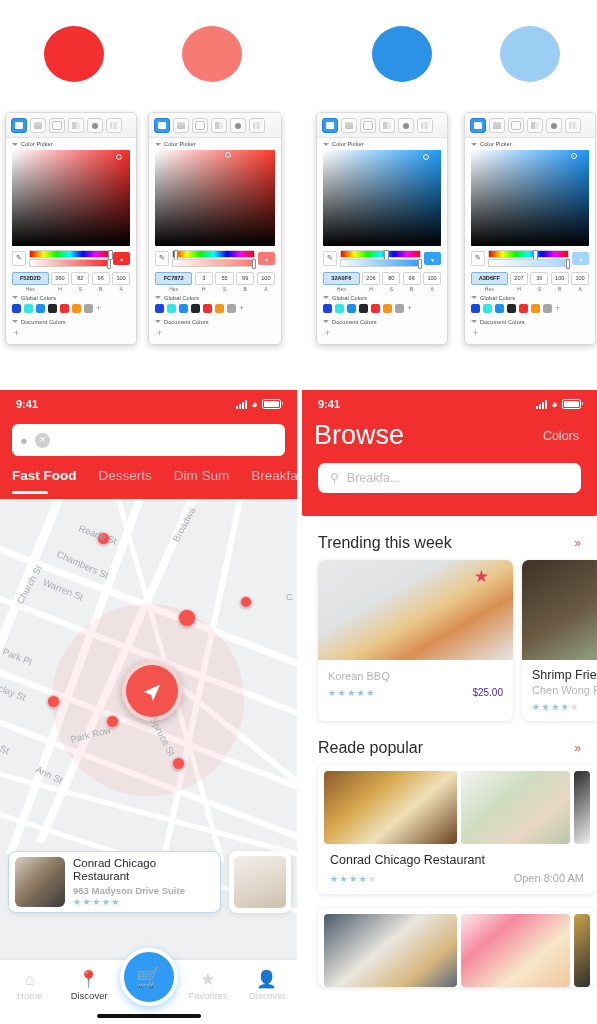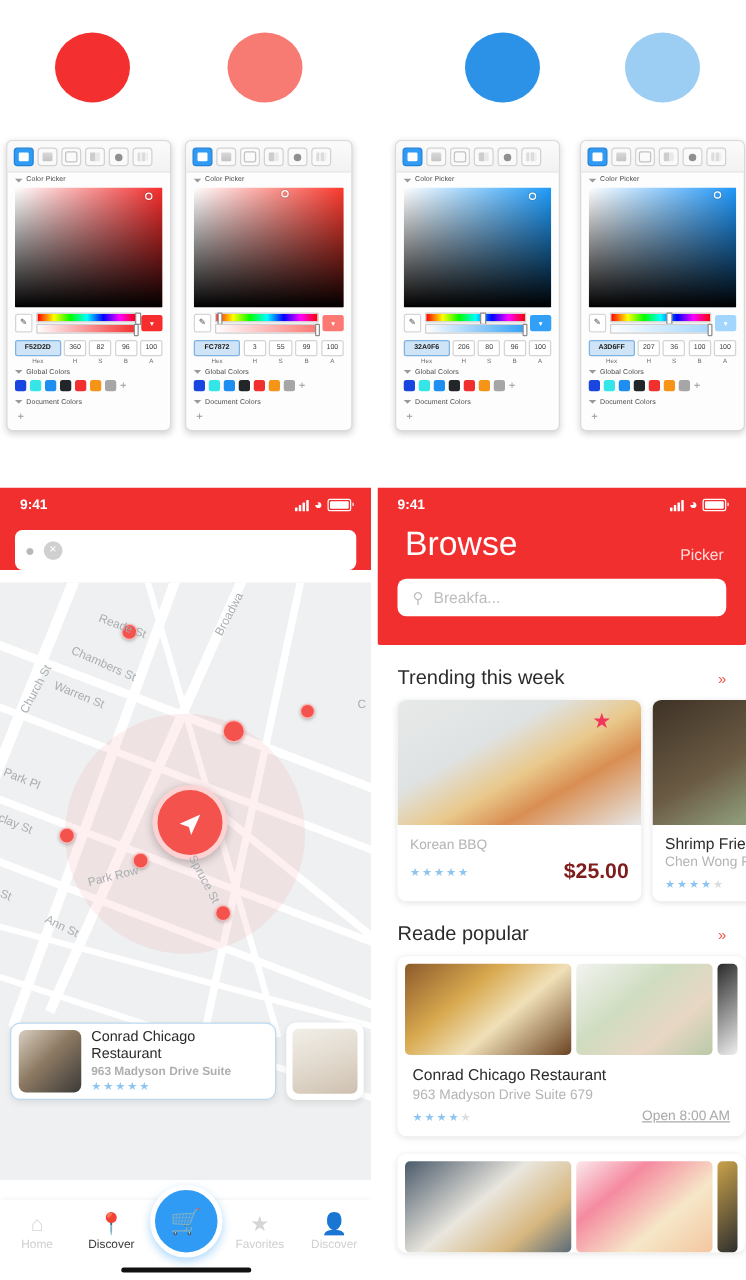--- a/index.html
+++ b/index.html
@@ -135,50 +135,50 @@
   .tico{font-size:17px;line-height:17px;color:#d6d6d6;}
   .titem.act .tico{color:#2b2b2b;}
   .fab{position:absolute;left:50%;transform:translateX(-50%);top:-12px;width:50px;height:50px;
     border-radius:50%;background:#2f9bf5;border:4px solid #fff;display:flex;align-items:center;
     justify-content:center;color:#fff;font-size:20px;box-shadow:0 3px 8px rgba(47,155,245,.4);}
   .homebar{position:absolute;left:50%;transform:translateX(-50%);bottom:6px;width:104px;height:4px;
     background:#111;border-radius:3px;}
 
   
   .hdrR{background:#f22f2f;height:126px;position:relative;border-radius:0 0 2px 2px;}
-  .browse-row{display:flex;align-items:flex-end;justify-content:space-between;padding:2px 18px 0 22px;}
+  .browse-row{display:flex;align-items:center;justify-content:space-between;padding:2px 18px 0 12px;}
   .browse{color:#fff;font-size:27px;}
   .filter{color:#ffdada;font-size:12.5px;}
   .searchbar{margin:12px 16px 0 16px;height:30px;background:#fff;border-radius:7px;display:flex;
     align-items:center;gap:8px;padding:0 12px;}
   .sico{color:#c0c0c0;font-size:12px;}
   .sph{color:#bdbdbd;font-size:12.5px;}
 
   .sec-head{display:flex;align-items:center;justify-content:space-between;padding:18px 16px 8px 16px;}
   .sec-title{font-size:16px;color:#2b2b2b;}
   .chev{color:#f05a4f;font-size:12px;}
 
   .hscroll{display:flex;gap:9px;padding-left:16px;}
   .fcard{width:195px;flex:none;background:#fff;border-radius:7px;box-shadow:0 1px 5px rgba(0,0,0,.11);overflow:hidden;}
   .fimg{height:100px;position:relative;}
   .fbody{padding:8px 10px 9px 10px;}
   .ftitle{font-size:12.5px;color:#2b2b2b;}
   .fsub{font-size:11px;color:#b4b4b4;margin-top:2px;}
   .frow{display:flex;align-items:center;justify-content:space-between;margin-top:5px;}
-  .fprice{font-size:17px;color:#7f1d1d;font-weight:bold;}
+  .fprice{font-size:10px;color:#4c1d95;}
   .star-badge{position:absolute;right:24px;top:6px;color:#f2385a;font-size:17px;}
 
   .pcard{margin:0 0 0 16px;background:#fff;border-radius:7px;box-shadow:0 1px 5px rgba(0,0,0,.11);
     overflow:hidden;width:278px;flex:none;}
   .pimgs{display:flex;gap:4px;padding:6px 6px 0 6px;}
   .pimg{height:73px;border-radius:4px;}
   .pbody{padding:9px 12px 10px 12px;}
   .ptitle{font-size:12.5px;color:#2b2b2b;}
   .paddr{font-size:11px;color:#b4b4b4;margin-top:3px;}
-  .popen{font-size:11px;color:#a9a9a9;text-decoration:underline;}
+  .popen{font-size:11px;color:#a9a9a9;}
 
   .gap-div{position:absolute;left:297px;top:390px;width:5px;height:634px;background:#fff;}
 </style>
 </head>
 <body>
 
 <div class="page">
 
   <div class="swatch-row">
     <div class="swatch" style="left:44px;background:#f42f2f"></div>
@@ -533,20 +533,26 @@
           <span class="wifi">◕</span>
           <span class="batt">
               <i></i>
             </span>
         </span>
       </div>
       <div class="addrbar">
         <span class="pin">●</span>
         <span class="clearx">×</span>
       </div>
+      <div class="tabs">
+        <div class="tab active">Fast Food</div>
+        <div class="tab">Desserts</div>
+        <div class="tab">Dim Sum</div>
+        <div class="tab">Breakfa</div>
+      </div>
     </div>
 
     <div class="map">
       <div class="map-bg"></div>
 
       <div class="street" style="left:-30px;top:35px;width:380px;height:7px;transform:rotate(21deg)"></div>
       <div class="street" style="left:-30px;top:85px;width:380px;height:6px;transform:rotate(21deg)"></div>
       <div class="street" style="left:-40px;top:155px;width:400px;height:6px;transform:rotate(21deg)"></div>
       <div class="street" style="left:-40px;top:205px;width:400px;height:6px;transform:rotate(21deg)"></div>
       <div class="street" style="left:-40px;top:262px;width:400px;height:5px;transform:rotate(15deg)"></div>
@@ -649,21 +655,21 @@
               <i style="height:9px"></i>
           </span>
           <span class="wifi">◕</span>
           <span class="batt">
               <i></i>
             </span>
         </span>
       </div>
       <div class="browse-row">
         <span class="browse">Browse</span>
-        <span class="filter">Picker</span>
+        <span class="filter">Colors</span>
       </div>
       <div class="searchbar">
         <span class="sico">⚲</span>
         <span class="sph">Breakfa...</span>
       </div>
     </div>
 
     <div class="sec-head">
       <span class="sec-title">Trending this week</span>
       <span class="chev">»</span>
@@ -714,21 +720,20 @@
 
     <div style="display:flex;gap:9px;">
       <div class="pcard">
         <div class="pimgs">
           <div class="pimg" style="flex:1.35;background:linear-gradient(140deg,#8c5a2b,#d8a94f 35%,#f0e0b8 60%,#6b4323);"></div>
           <div class="pimg" style="flex:1.1;background:linear-gradient(140deg,#f2f3f1,#cfdcc0 40%,#e8d7c4 70%,#b9c9a8);"></div>
           <div class="pimg" style="flex:.16;background:linear-gradient(140deg,#2a2a2a,#efefef);"></div>
         </div>
         <div class="pbody">
           <div class="ptitle">Conrad Chicago Restaurant</div>
-          <div class="paddr">963 Madyson Drive Suite 679</div>
           <div class="frow">
             <div class="stars">
               <span class="st">★</span>
               <span class="st">★</span>
               <span class="st">★</span>
               <span class="st">★</span>
               <span class="st off">★</span>
             </div>
             <span class="popen">Open 8:00 AM</span>
           </div>

